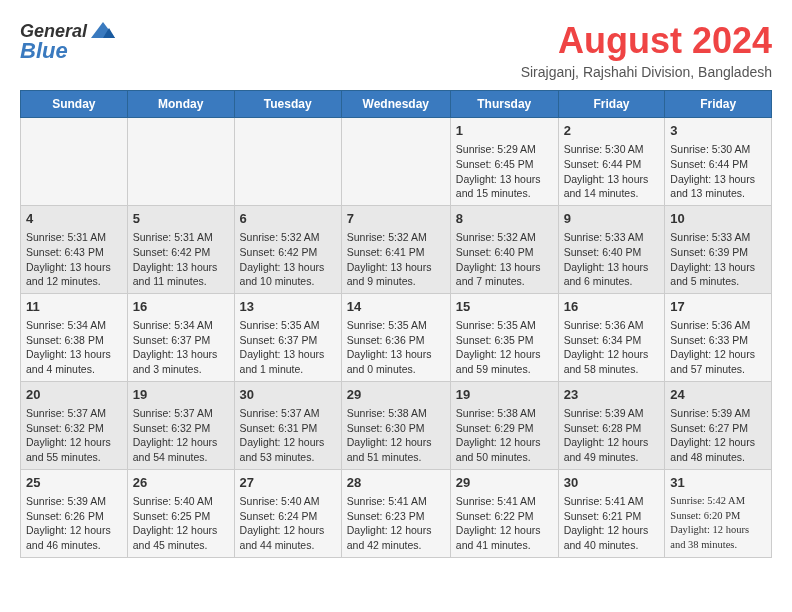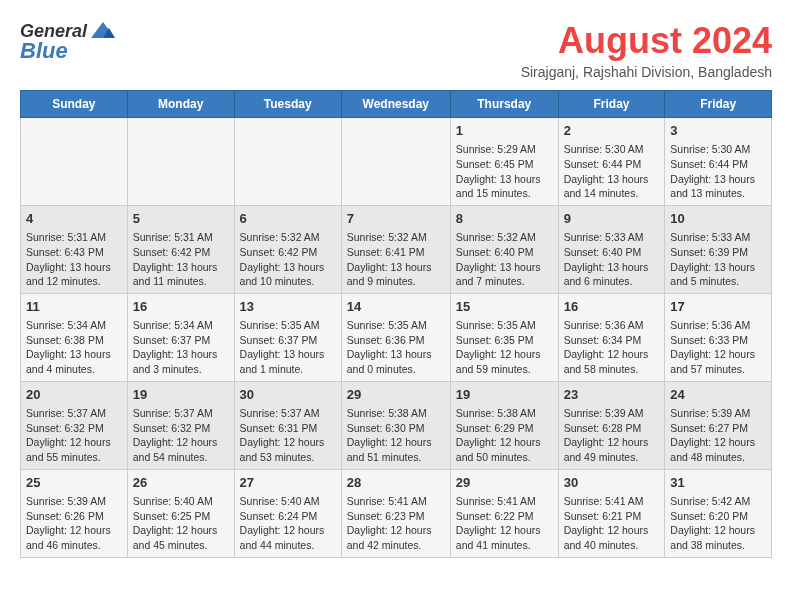--- a/index.html
+++ b/index.html
@@ -333,20 +333,20 @@
         </td>
         <td>
           <span class="day-number">30</span>
           <div class="day-info" style="white-space: pre-line;">Sunrise: 5:41 AM
 Sunset: 6:21 PM
 Daylight: 12 hours
 and 40 minutes.</div>
         </td>
         <td>
           <span class="day-number">31</span>
-          <div class="day-info" style="white-space: pre-line;">Sunrise: 5:42 AM
+          <div class="day-info" style="white-space: pre-line; font-family: Liberation Serif, serif;">Sunrise: 5:42 AM
 Sunset: 6:20 PM
 Daylight: 12 hours
 and 38 minutes.</div>
         </td>
       </tr>
     </tbody>
 </table>
 
 </body></html>

